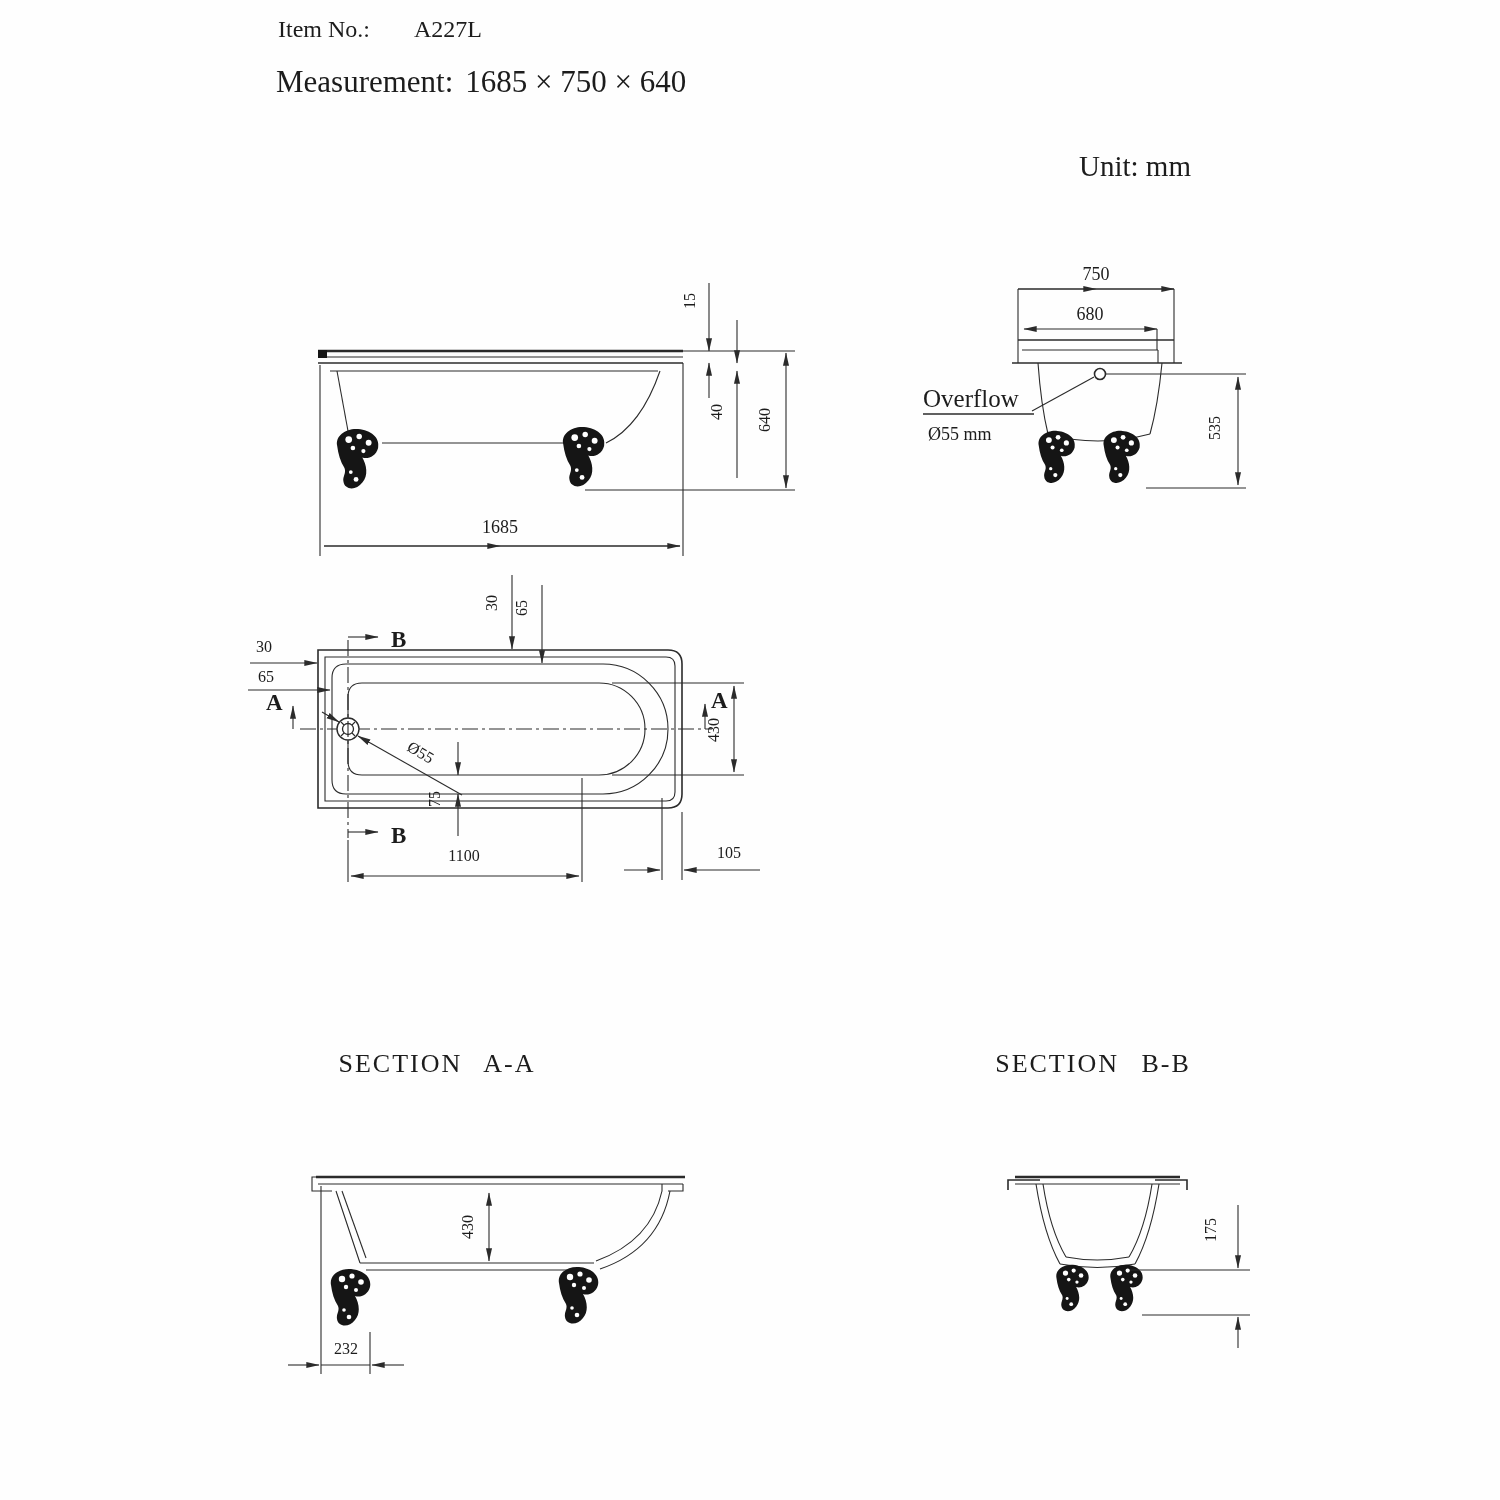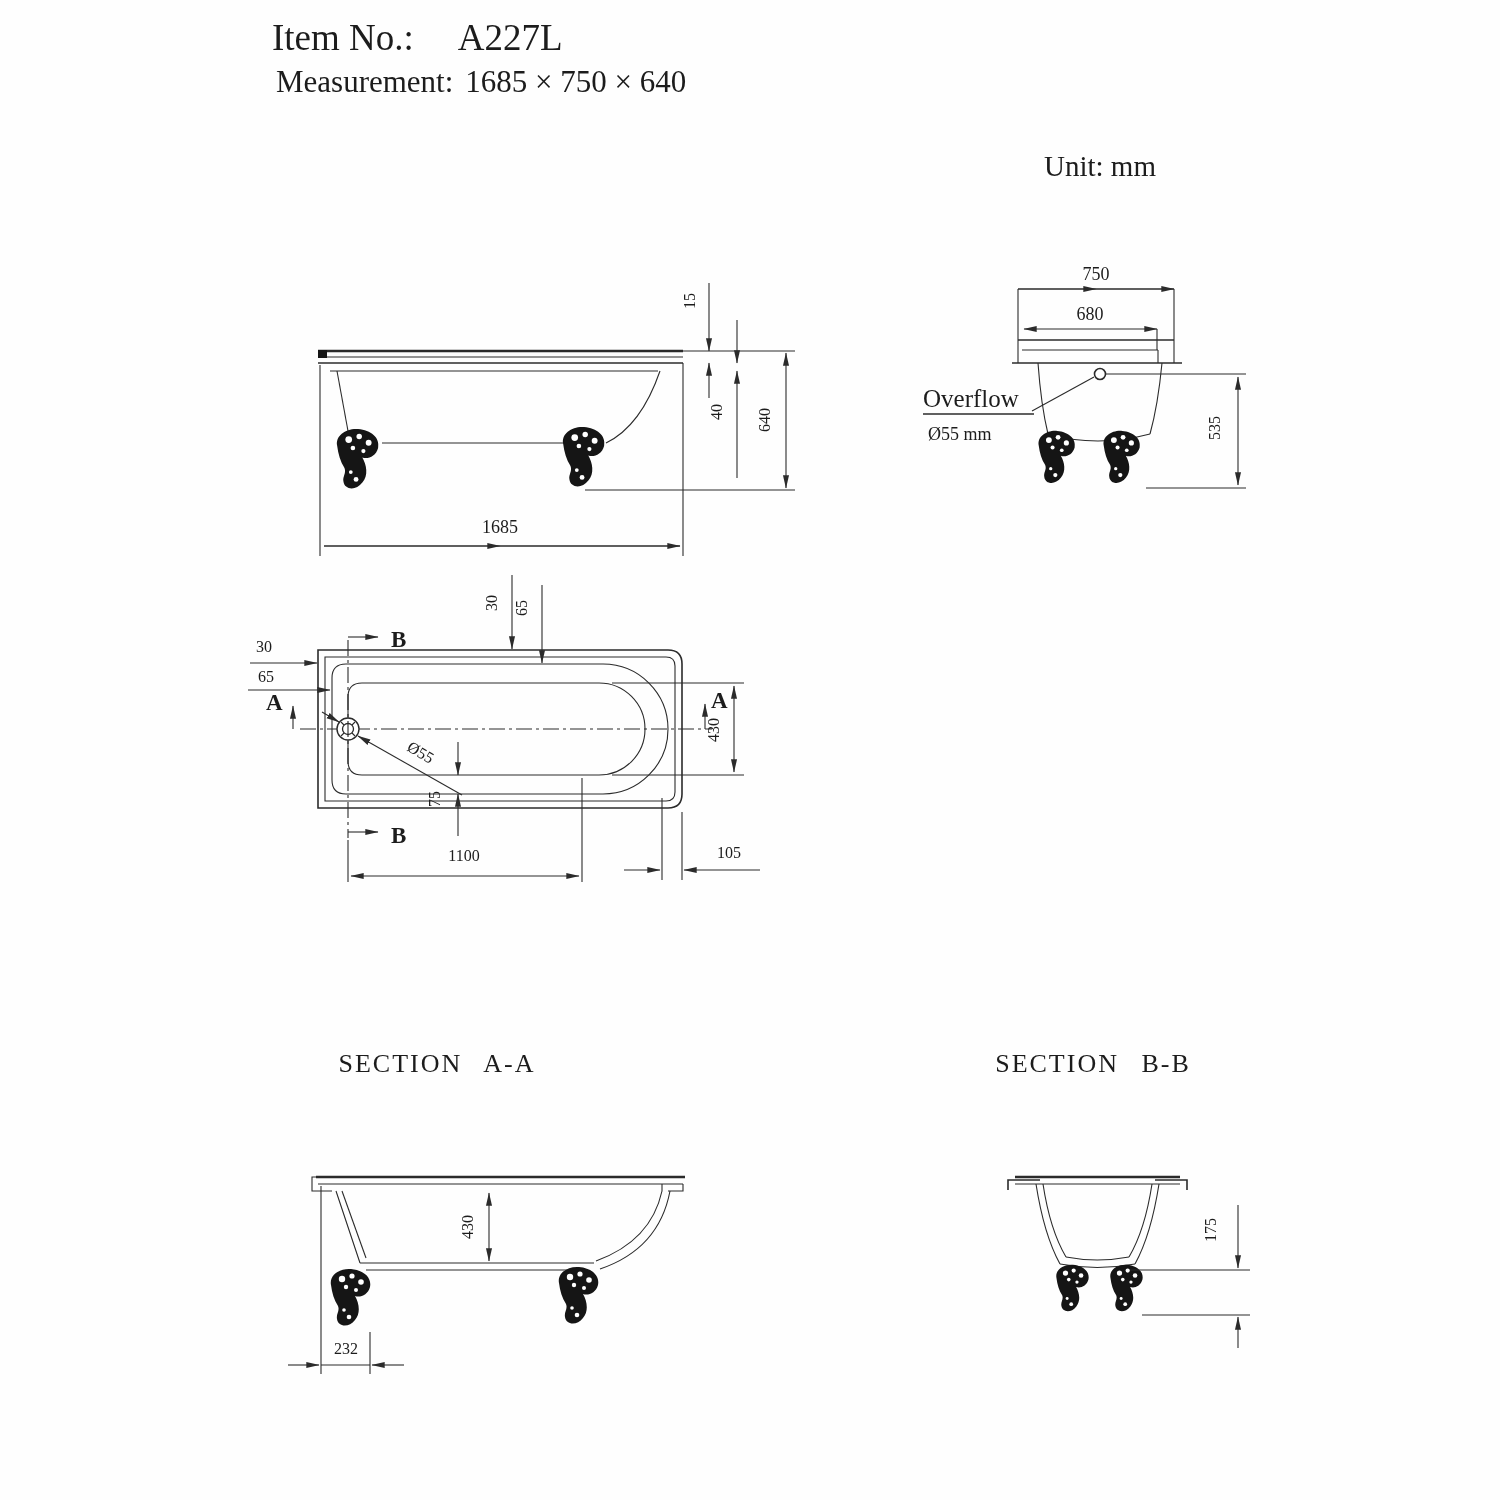--- a/index.html
+++ b/index.html
@@ -1,23 +1,23 @@
 <!DOCTYPE html>
 <html><head>
 <meta charset="utf-8">
 <style>
   html,body{margin:0;padding:0;background:#ffffff;}
   #page{position:relative;width:1500px;height:1500px;background:#fefefe;
         font-family:"Liberation Serif", serif;color:#1c1c1c;overflow:hidden;}
   .h-line{position:absolute;white-space:nowrap;}
-  .h-item{left:272px;top:16px;font-size:37px;}
+  .h-item{left:278px;top:16px;font-size:24px;}
   .h-item .val{margin-left:44px;}
   .h-meas{left:276px;top:64px;font-size:31px;text-align:center;}
   .h-meas .val{margin-left:12px;}
-  .h-unit{left:1044px;top:150px;font-size:29px;}
+  .h-unit{left:1079px;top:150px;font-size:29px;}
   svg{position:absolute;left:0;top:0;}
   svg text{font-family:"Liberation Serif", serif;fill:#1c1c1c;}
   .dim{font-size:18px;}
   .dims{font-size:16px;}
   .ab{font-size:23px;font-weight:600;}
   .sec-title{font-size:26px;letter-spacing:2px;word-spacing:14px;}
   .ovf{font-size:25px;}
   .ovfd{font-size:18px;}
   .ln{stroke:#2b2b2b;stroke-width:1.1;fill:none;}
   .thick{stroke:#2b2b2b;stroke-width:2.6;fill:none;}

